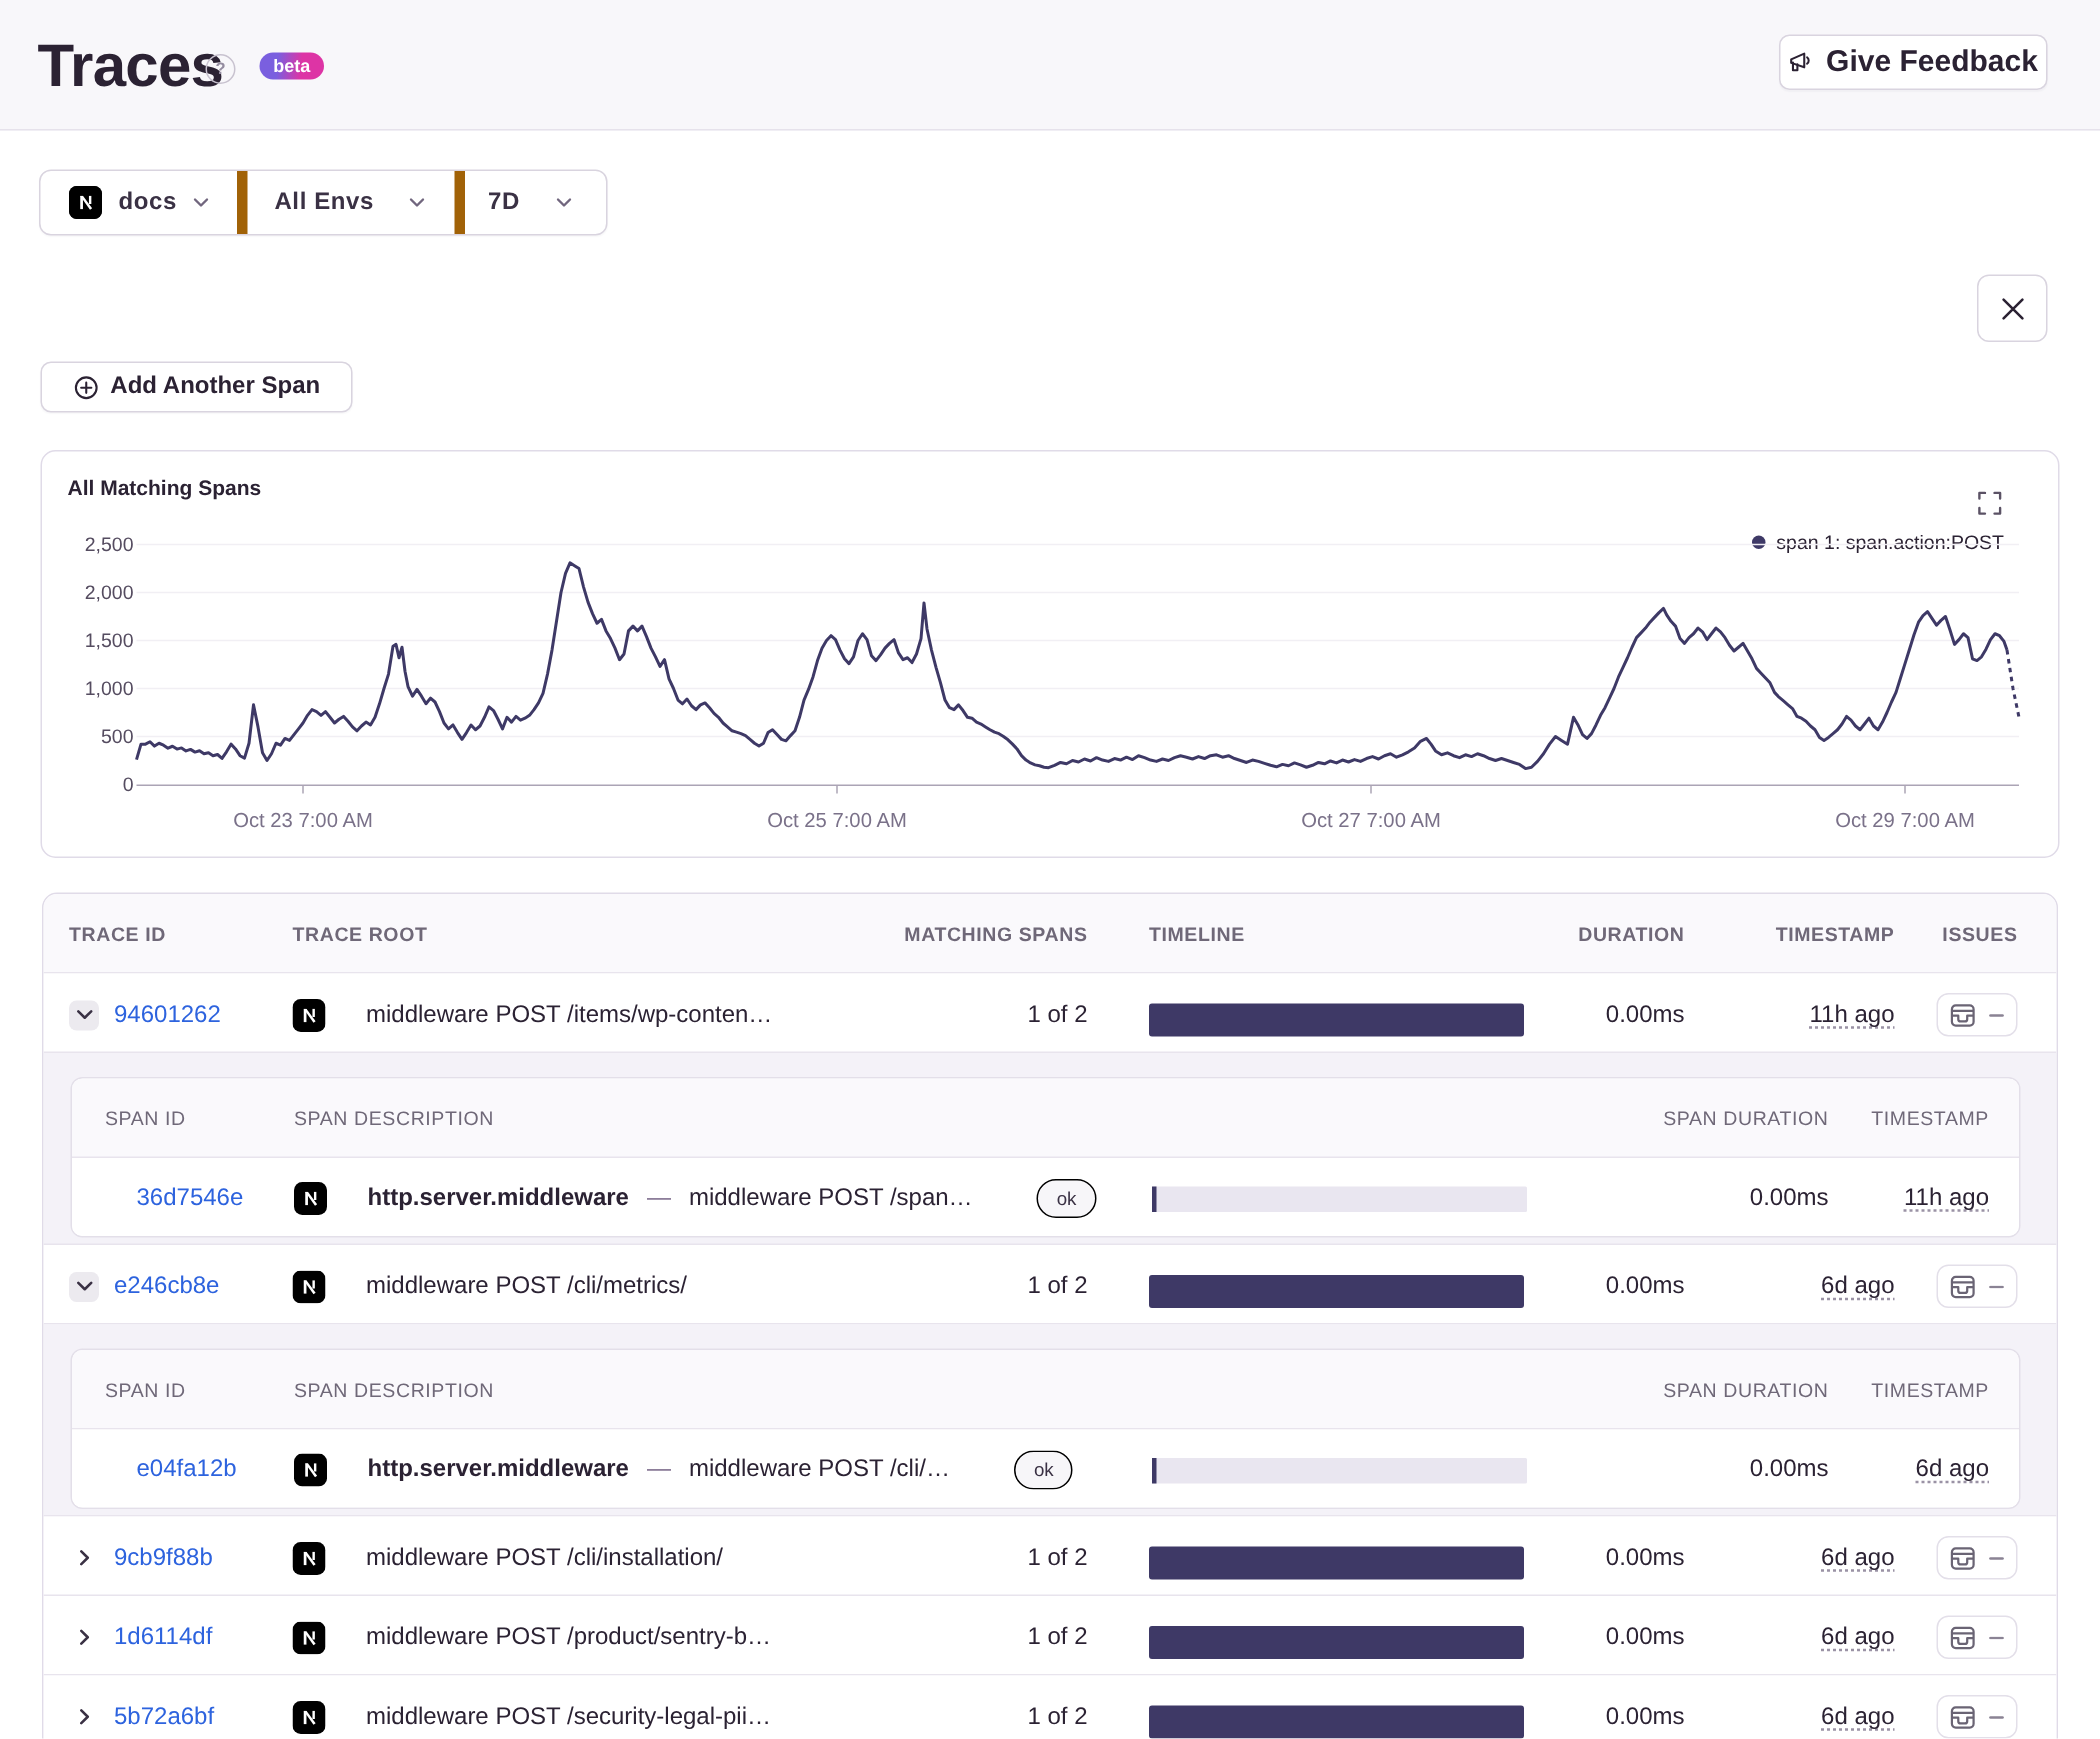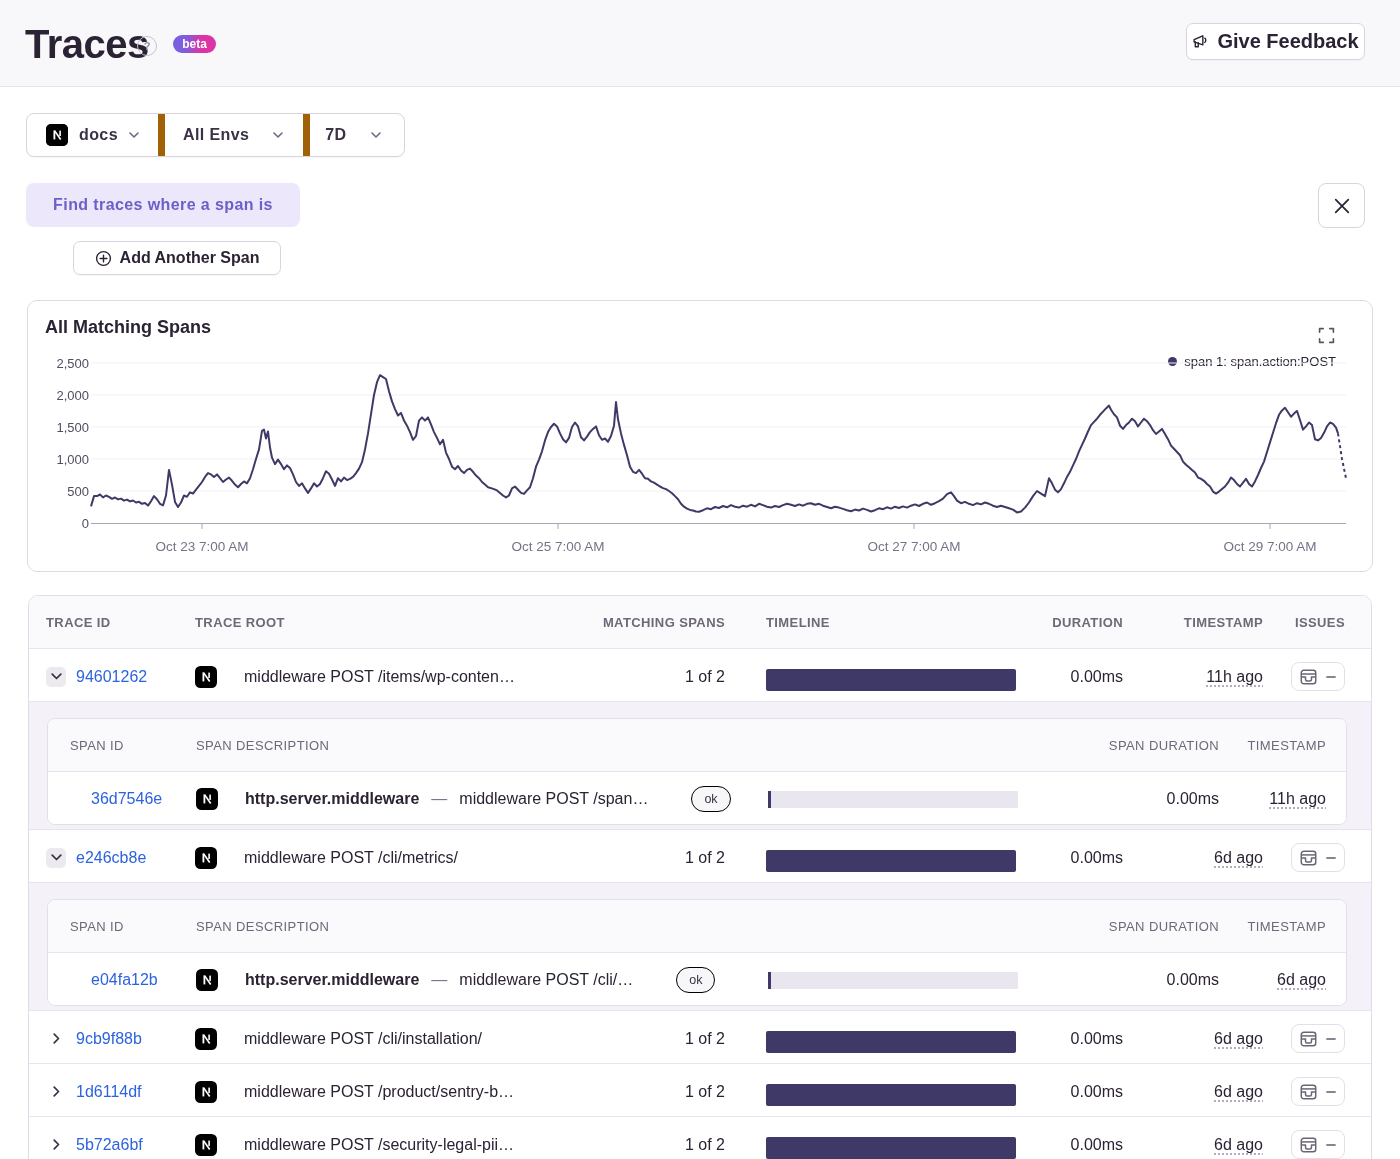--- a/index.html
+++ b/index.html
@@ -47,26 +47,26 @@
   background:#FBFAFC; }
 #token .k { color:#2B2233; }
 #token .op { color:#80708F; }
 #token .v { color:#6C5FC7; }
 #clear2 { position:absolute; left:1318px; top:183px; width:47px; height:45px;
   background:#fff; border:1px solid #D9D4DF; border-radius:8px;
   display:flex; align-items:center; justify-content:center; }
 #addspan { position:absolute; left:27px; top:241px; width:208px; height:34px;
   background:#fff; border:1px solid #D9D4DF; border-radius:7px;
   display:flex; align-items:center; justify-content:center; gap:8px;
-  font-size:16px; font-weight:bold; color:#2B2233; box-shadow:0 1px 1px rgba(40,30,60,.03);margin-left:46px; }
+  font-size:16px; font-weight:bold; color:#2B2233; box-shadow:0 1px 1px rgba(40,30,60,.03); }
 
 
 #chart { position:absolute; left:27px; top:300px; width:1346px; height:272px;
   background:#fff; border:1px solid #E0DBE8; border-radius:10px; }
-#chart h2 { position:absolute; left:17px; top:16px; font-size:18px; font-weight:bold; color:#2B2233; }
+#chart h2 { position:absolute; left:17px; top:16px; font-size:14px; font-weight:bold; color:#2B2233; }
 #legend { position:absolute; right:36px; top:53px; font-size:13px; color:#2B2233;
   display:flex; align-items:center; gap:7px; }
 #legend .dot { width:9px; height:9px; border-radius:50%; background:#3E3966; }
 #expand { position:absolute; right:37px; top:26px; }
 
 
 #tbl { position:absolute; left:28px; top:595px; width:1344px;
   background:#fff; border:1px solid #E0DBE8; border-radius:10px 10px 0 0; overflow:hidden; }
 .hrow { display:flex; align-items:center; height:53px; background:#FAF9FC;
   border-bottom:1px solid #E8E4ED; font-size:13px; font-weight:bold; color:#6F6878;
@@ -145,21 +145,20 @@
         </svg>
       </div>
   <div class="seg">
         <span>7D</span>
         <svg class="chev" viewBox="0 0 10 6" fill="none" stroke="#71667E" stroke-width="1.6" stroke-linecap="round" stroke-linejoin="round">
           <path d="M1 1 L5 5 L9 1"></path>
         </svg>
       </div>
 </div>
 
-<div id="wherelbl">Find traces where a span is</div>
 <div id="clear2">
       <svg width="16" height="16" viewBox="0 0 14 14" stroke="#2B2233" stroke-width="1.5" stroke-linecap="round">
         <path d="M1.5 1.5 L12.5 12.5 M12.5 1.5 L1.5 12.5"></path>
       </svg>
     </div>
 <div id="addspan">
       <svg width="17" height="17" viewBox="0 0 16 16" fill="none" stroke="#2B2233" stroke-width="1.3" stroke-linecap="round">
         <circle cx="8" cy="8" r="6.5"></circle>
         <path d="M8 4.8 V11.2 M4.8 8 H11.2"></path>
       </svg>

